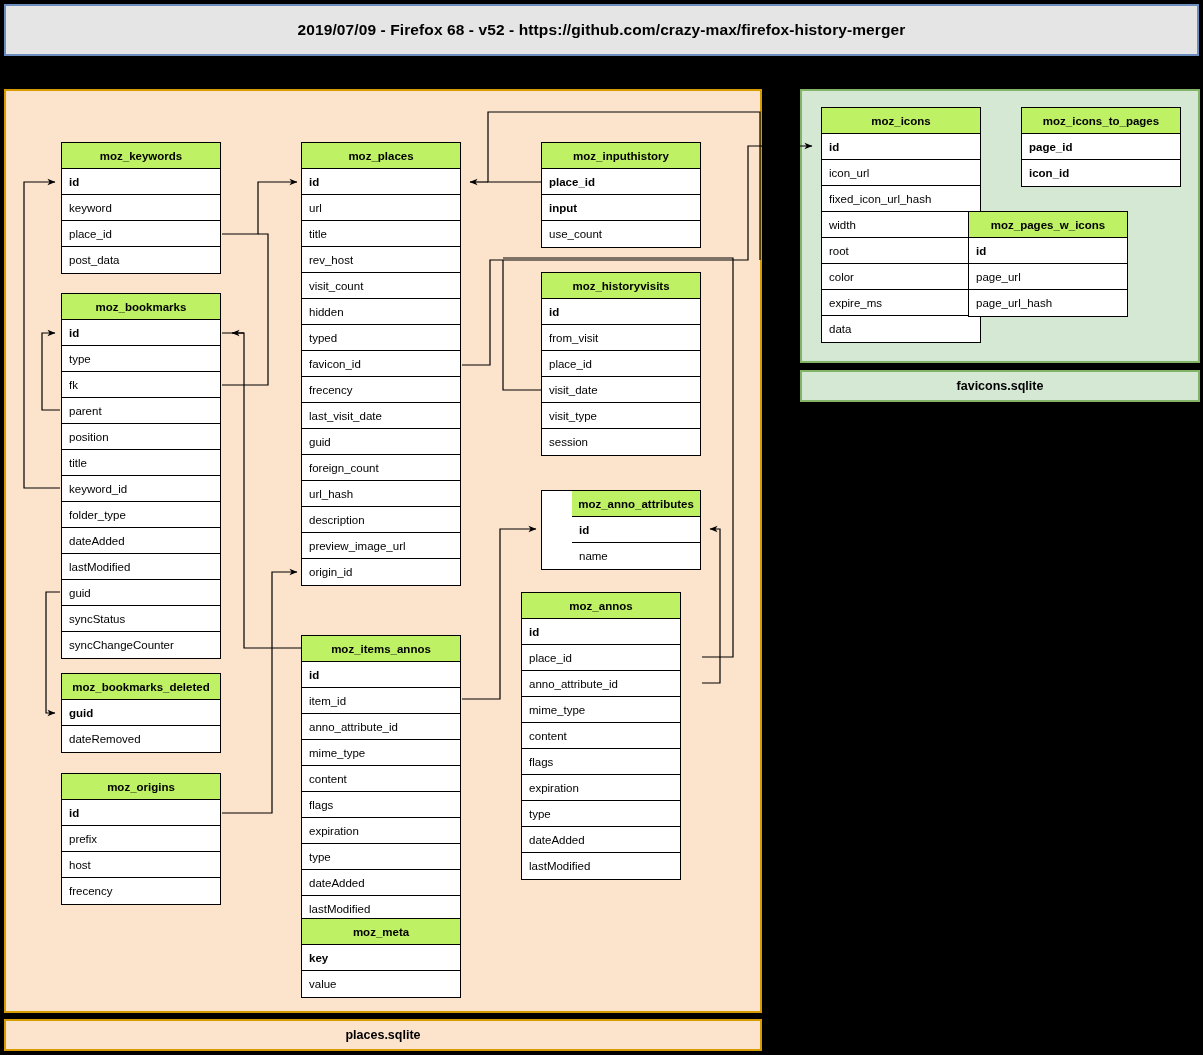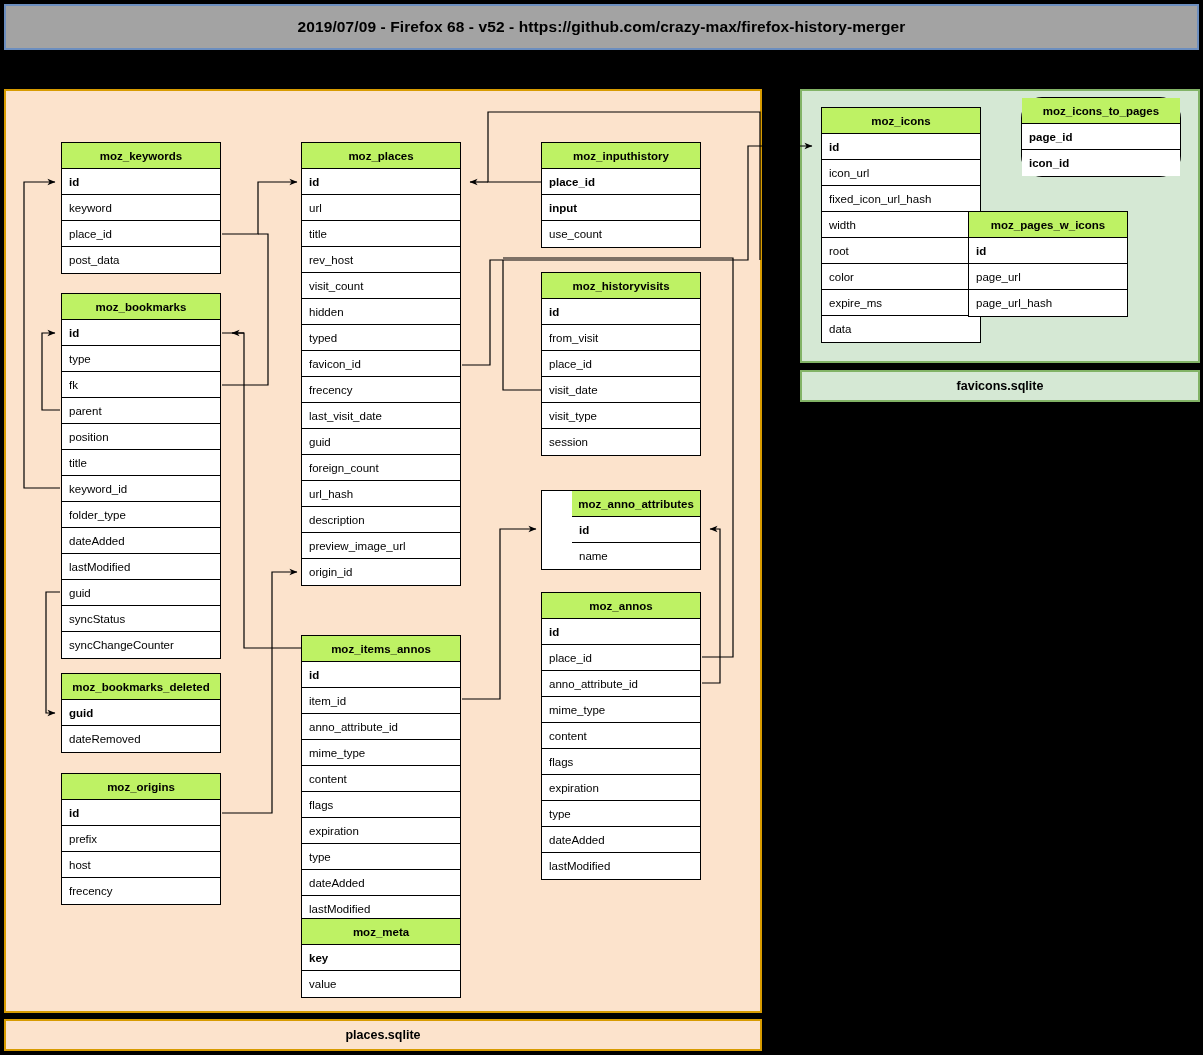--- a/index.html
+++ b/index.html
@@ -13,22 +13,22 @@
     width: 1203px;
     height: 1055px;
     background: #000000;
     overflow: hidden;
   }
 
   
   #title-bar {
     position: absolute;
     left: 4px; top: 4px;
-    width: 1195px; height: 46px;
-    background: #a3a3a3;
+    width: 1195px; height: 52px;
+    background: #e5e5e5;
     border: 2px solid #6C8EBF;
     display: flex;
     align-items: center;
     justify-content: center;
   }
   #title-bar .title-text {
     font-size: 15.5px;
     font-weight: bold;
     color: #000;
     letter-spacing: 0.1px;
@@ -247,21 +247,21 @@
     <div class="erow">visit_type</div>
     <div class="erow">session</div>
   </div>
 
   <div class="entity" style="left:541px; top:490px;padding-left:30px;">
     <div class="ehead">moz_anno_attributes</div>
     <div class="erow pk">id</div>
     <div class="erow">name</div>
   </div>
 
-  <div class="entity" style="left:541px; top:592px;">
+  <div class="entity" style="left:521px; top:592px;">
     <div class="ehead">moz_annos</div>
     <div class="erow pk">id</div>
     <div class="erow">place_id</div>
     <div class="erow">anno_attribute_id</div>
     <div class="erow">mime_type</div>
     <div class="erow">content</div>
     <div class="erow">flags</div>
     <div class="erow">expiration</div>
     <div class="erow">type</div>
     <div class="erow">dateAdded</div>
@@ -273,21 +273,21 @@
     <div class="erow pk">id</div>
     <div class="erow">icon_url</div>
     <div class="erow">fixed_icon_url_hash</div>
     <div class="erow">width</div>
     <div class="erow">root</div>
     <div class="erow">color</div>
     <div class="erow">expire_ms</div>
     <div class="erow">data</div>
   </div>
 
-  <div class="entity" style="left:1021px; top:97px;border-radius:21px;">
+  <div class="entity" style="left:1021px; top:107px;">
     <div class="ehead">moz_icons_to_pages</div>
     <div class="erow pk">page_id</div>
     <div class="erow pk">icon_id</div>
   </div>
 
   <div class="entity" style="left:968px; top:211px;">
     <div class="ehead">moz_pages_w_icons</div>
     <div class="erow pk">id</div>
     <div class="erow">page_url</div>
     <div class="erow">page_url_hash</div>

